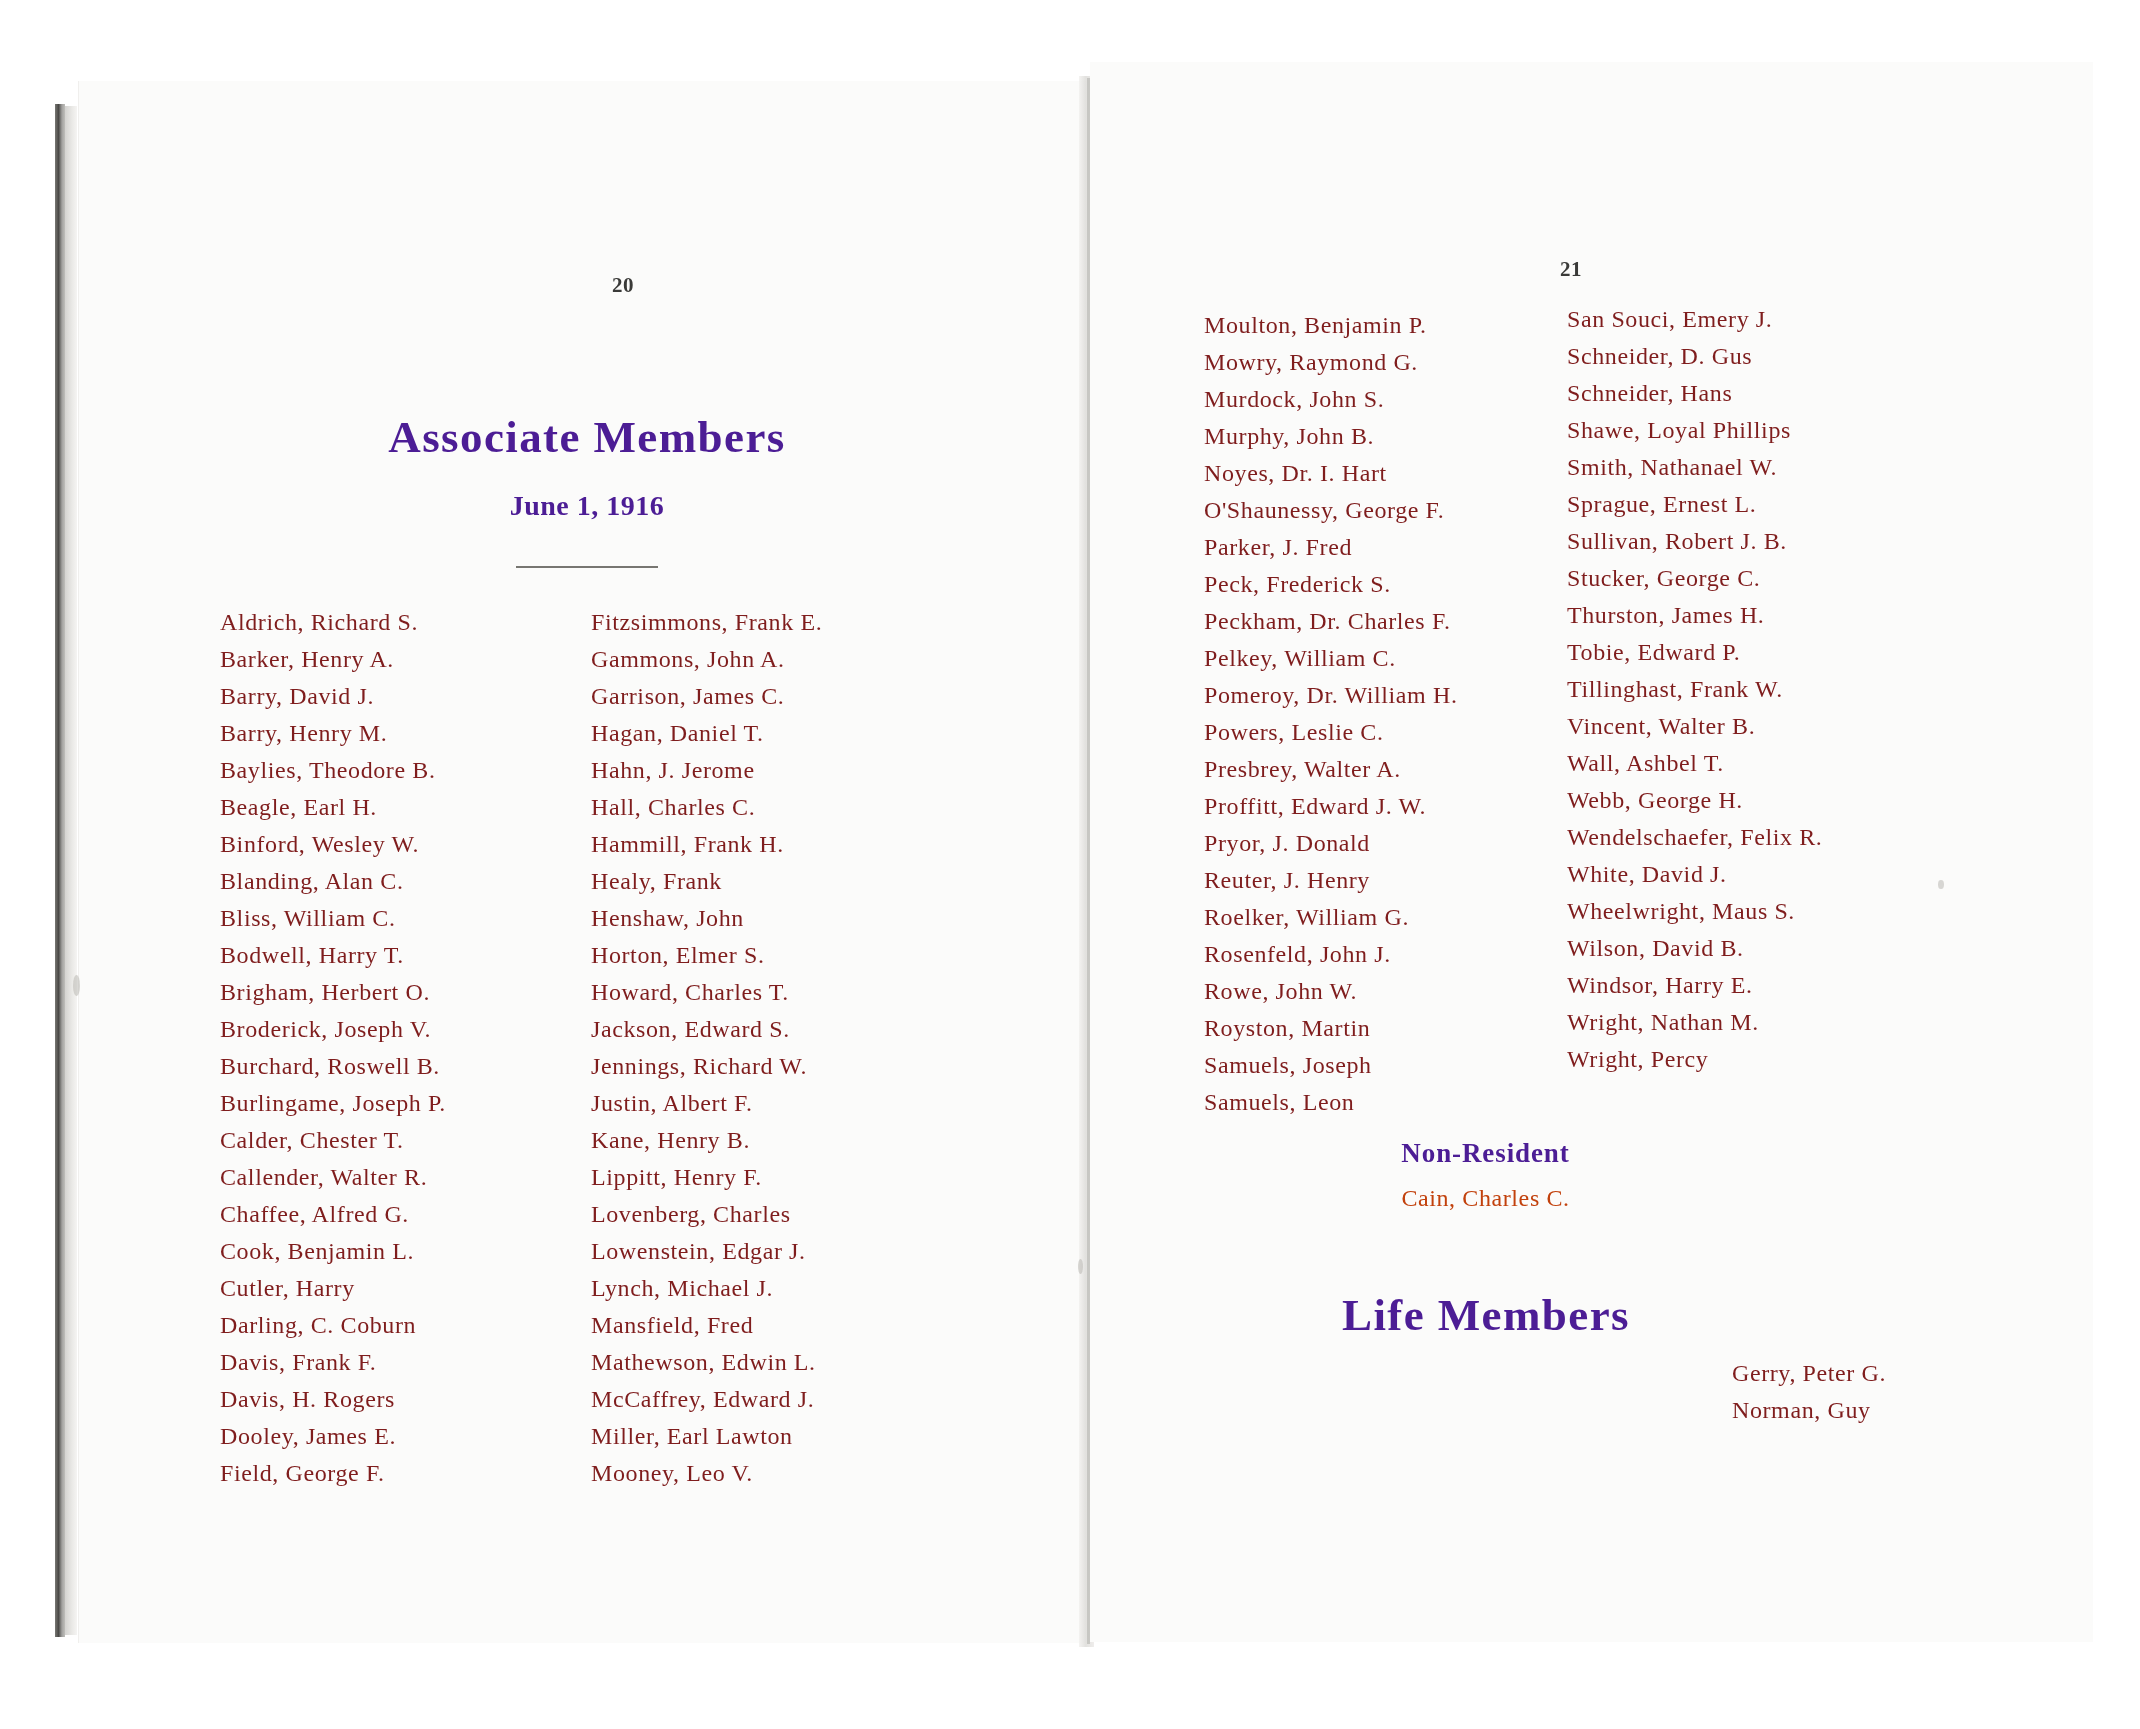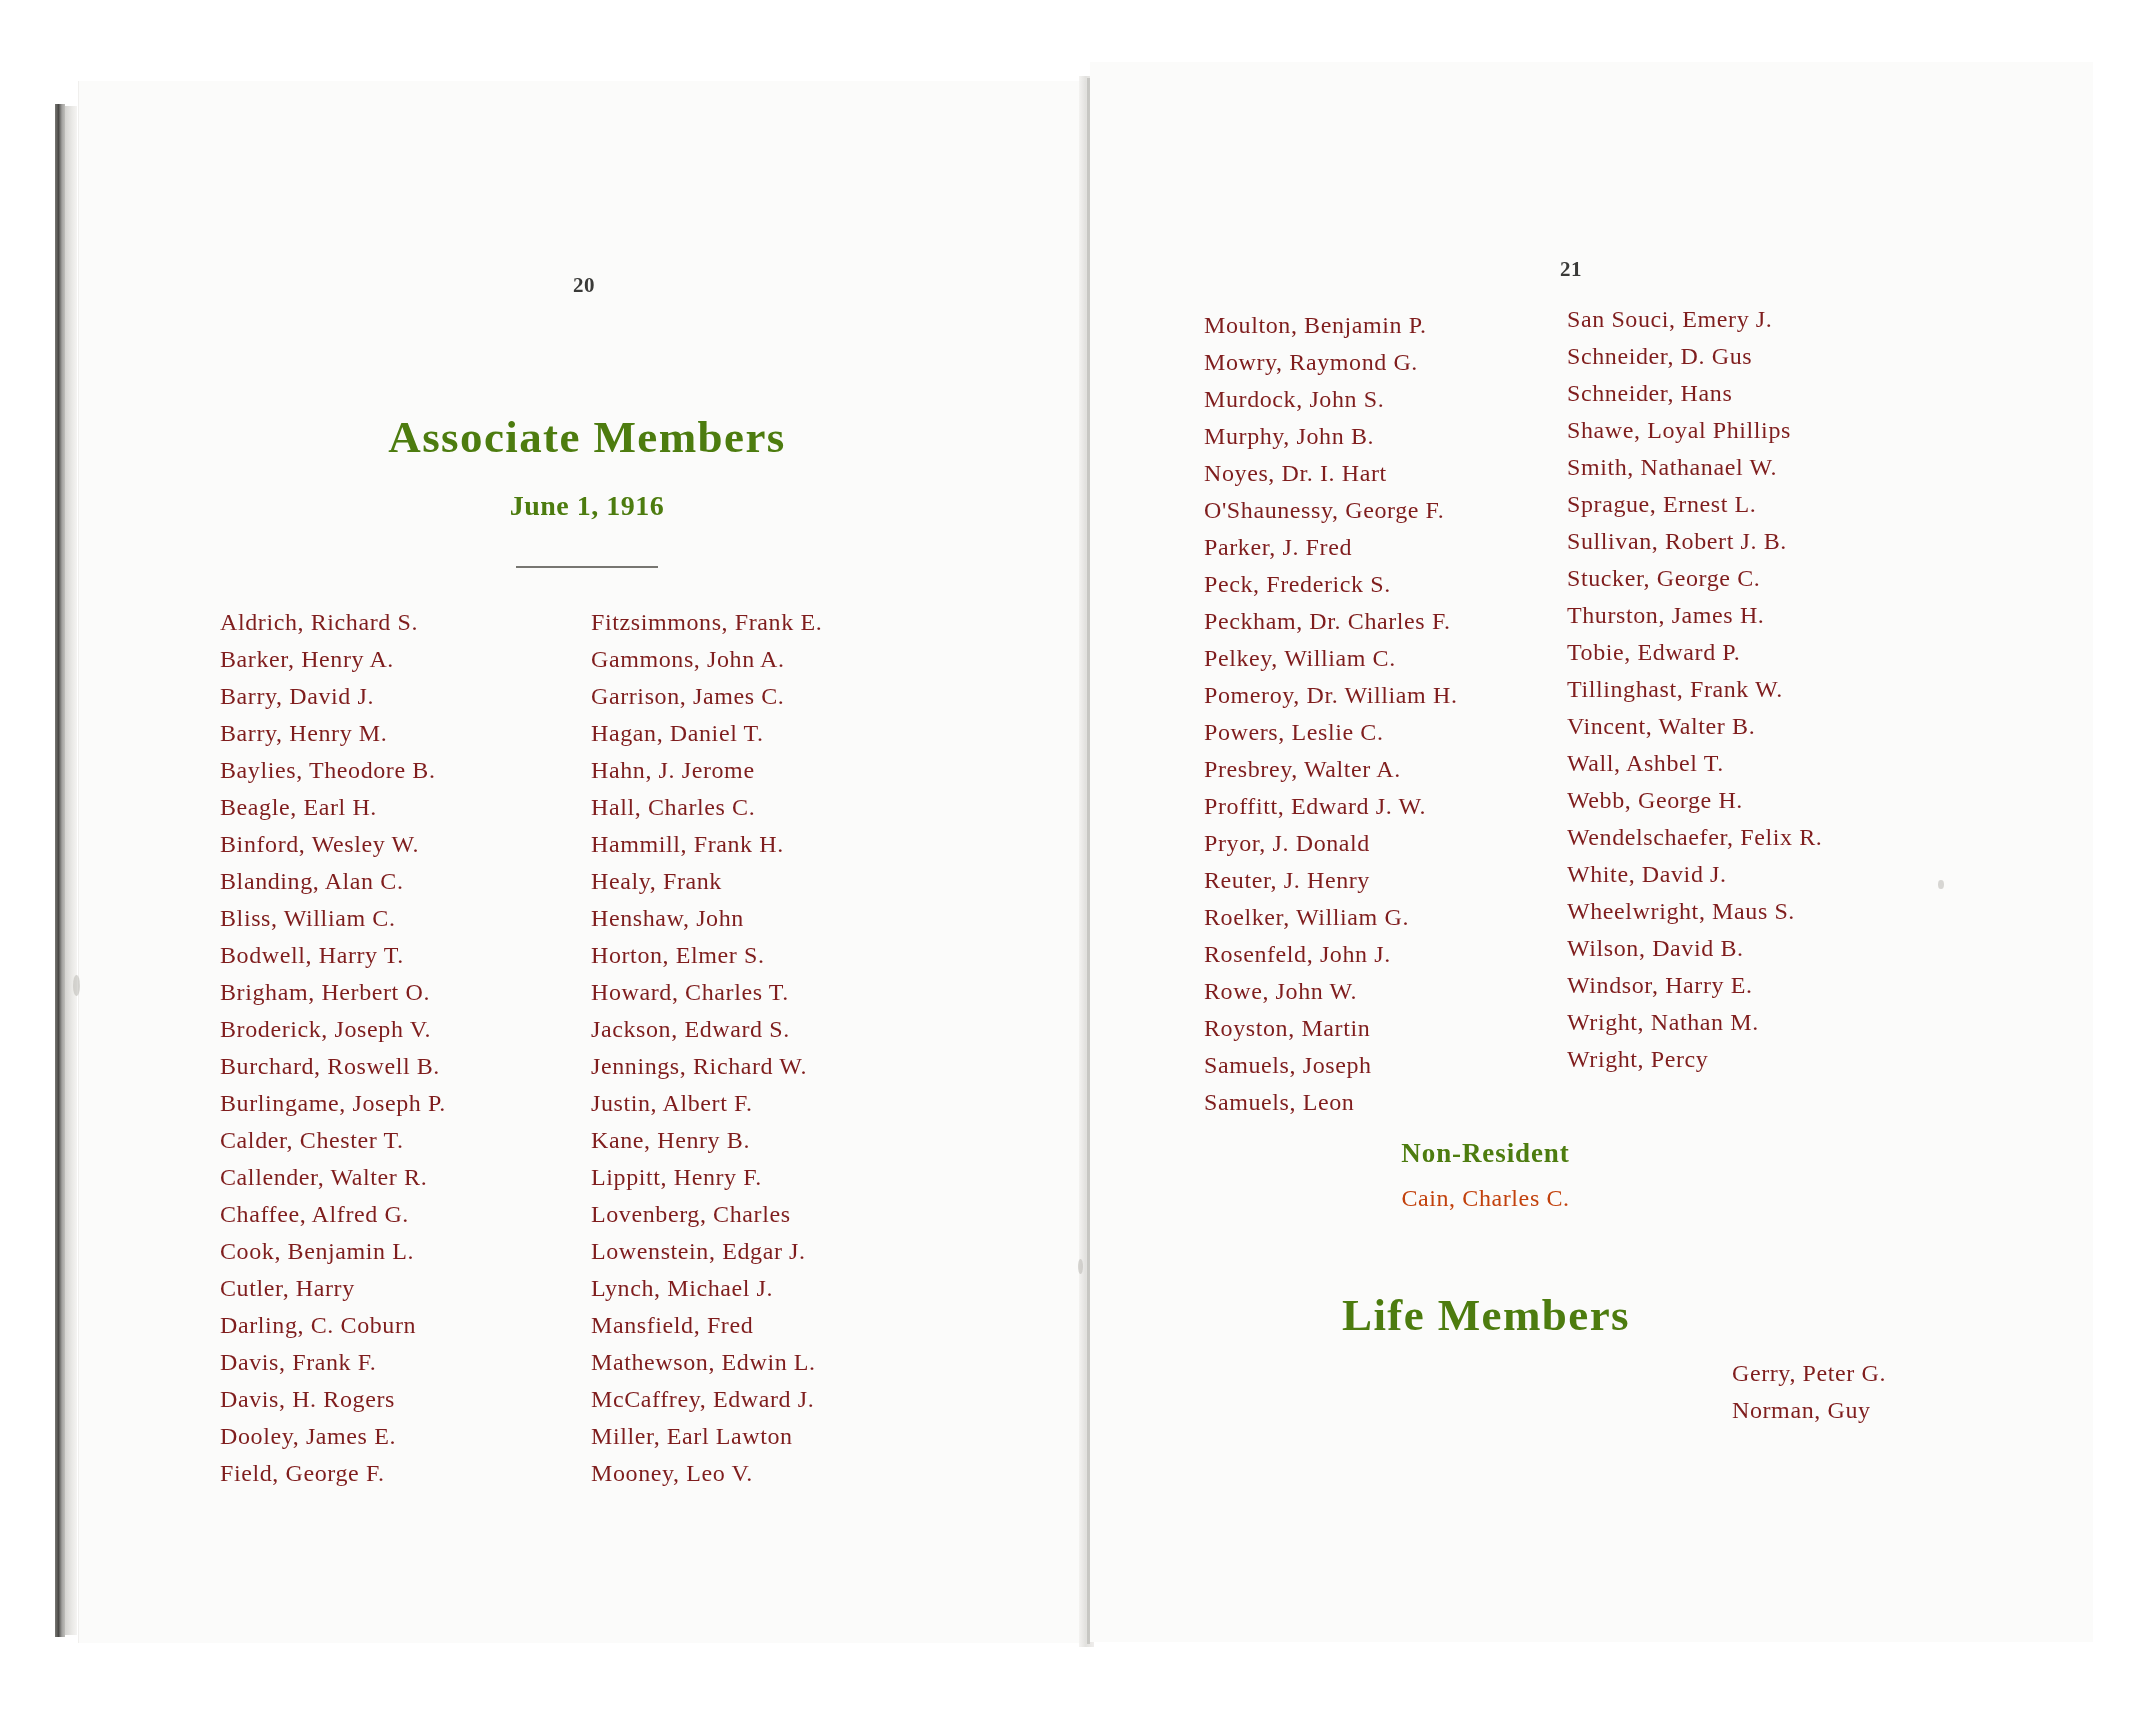--- a/index.html
+++ b/index.html
@@ -104,21 +104,21 @@
     font-family: "Liberation Serif", "DejaVu Serif", serif;
     font-weight: 700;
     font-size: 21px;
     color: #3a3a38;
     letter-spacing: 0.5px;
   }
   .section-title {
     position: absolute;
     font-family: "Liberation Serif", "DejaVu Serif", serif;
     font-weight: 700;
-    color: #4d7c0f;
+    color: #4c1d95;
     text-align: center;
     letter-spacing: 0.9px;
   }
   .title-main {
     font-size: 45px;
     letter-spacing: 1.4px;
   }
   .title-sub {
     font-size: 28px;
     font-weight: 700;
@@ -172,21 +172,21 @@
   <div class="gutter"></div>
   <div class="gutter-line"></div>
   <div class="page-top-edge"></div>
 
   <div class="page-sheet" id="page-right"></div>
 
   <div class="speck" style="left:1938px; top:880px; width:5.7px; height:8.5px;"></div>
   <div class="speck" style="left:1078px; top:1259px; width:4.7px; height:15px;"></div>
   <div class="speck" style="left:73px; top:975px; width:6.6px; height:21px;"></div>
 
-  <div class="page-num" style="left:573px; top:273px;">20</div>
+  <div class="page-num" style="left:612px; top:273px;">20</div>
 
   <div class="section-title title-main" style="left:284px; top:411px; width:606px;">Associate Members</div>
 
   <div class="section-title title-sub" style="left:284px; top:490px; width:606px;">June 1, 1916</div>
 
   <div class="rule" style="left:516px; top:566px; width:142px;"></div>
 
   <div class="name-col" id="left-col-1" style="left:220px; top:604px;">
       <span class="nm">Aldrich, Richard S.</span>
       <span class="nm">Barker, Henry A.</span>

